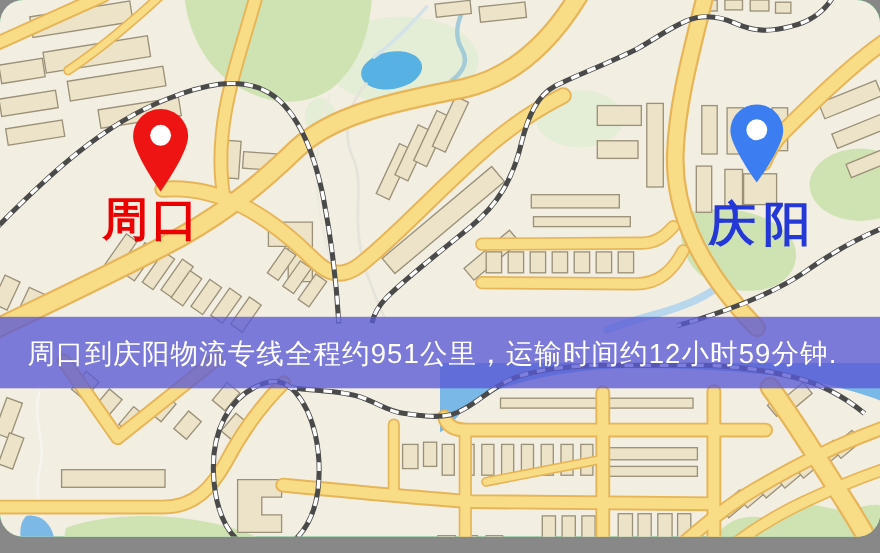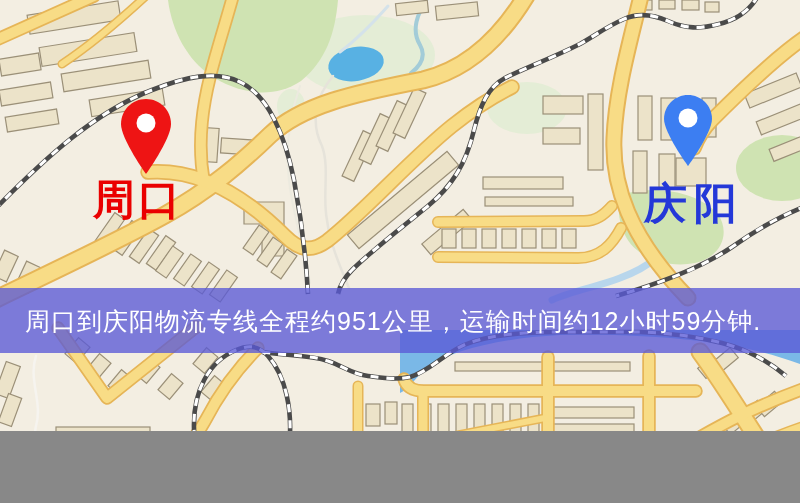--- a/index.html
+++ b/index.html
@@ -1,17 +1,17 @@
 <!DOCTYPE html>
 <html><head>
 <meta charset="utf-8">
 <style>
   html,body{margin:0;padding:0;background:#888;}
-  #stage{position:relative;width:800px;height:431px;overflow:hidden;
-         font-family:"Liberation Sans",sans-serif;background:#22c55e;}
+  #stage{position:relative;width:800px;height:488px;overflow:hidden;
+         font-family:"Liberation Sans",sans-serif;background:#22c55e;border-radius:21px;}
   svg{display:block}
   
   .cas{fill:none;stroke:#e6b557;stroke-linecap:round;stroke-linejoin:round}
   .rfl{fill:none;stroke:#f8dc86;stroke-linecap:round;stroke-linejoin:round}
   .w6.cas{stroke-width:9}   .w6.rfl{stroke-width:6}
   .w8.cas{stroke-width:11}  .w8.rfl{stroke-width:8}
   .w9.cas{stroke-width:12}  .w9.rfl{stroke-width:9}
   .w10.cas{stroke-width:13.5}.w10.rfl{stroke-width:10}
   .w12.cas{stroke-width:15.5}.w12.rfl{stroke-width:12}
   .w13.cas{stroke-width:17} .w13.rfl{stroke-width:13}

